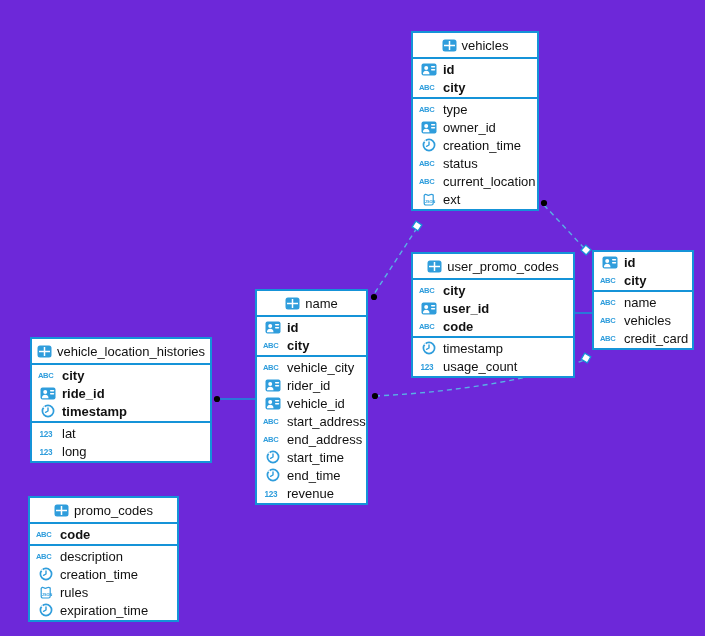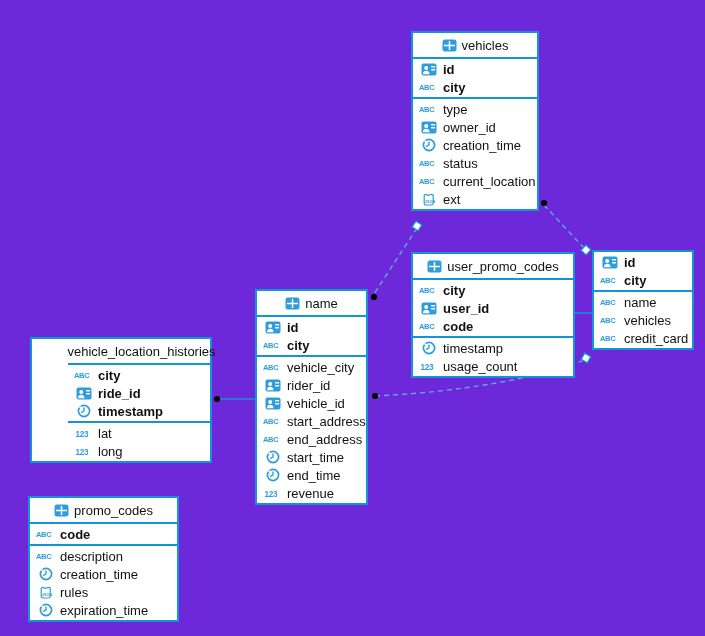--- a/index.html
+++ b/index.html
@@ -362,21 +362,21 @@
           <div class="row">
             <span class="icn">
               <svg width="17" height="11" viewBox="0 0 17 11">
                 <text x="0.5" y="8.8" font-size="8.2" font-weight="bold" letter-spacing="-0.3" font-family="Liberation Sans,sans-serif" fill="#2f9ddc">123</text>
               </svg>
             </span>
             <span class="cname">revenue</span>
           </div>
         </div>
       </div>
-      <div class="tbl" style="left: 30px; top: 337px; width: 182px; padding-left: 36px;">
+      <div class="tbl" style="left: 30px; top: 337px; width: 182px;">
         <div class="hdr">
           <span class="icn" style="width: auto; min-width: 0px;">
             <svg width="15" height="13" viewBox="0 0 15 13">
               <rect x="0.5" y="0.5" width="14" height="12" rx="2.5" fill="#2f9ddc"></rect>
               <g stroke="#fff" stroke-width="1.5">
                 <line x1="7.5" y1="2" x2="7.5" y2="11"></line>
                 <line x1="2" y1="6.5" x2="13" y2="6.5"></line>
               </g>
             </svg>
           </span>

